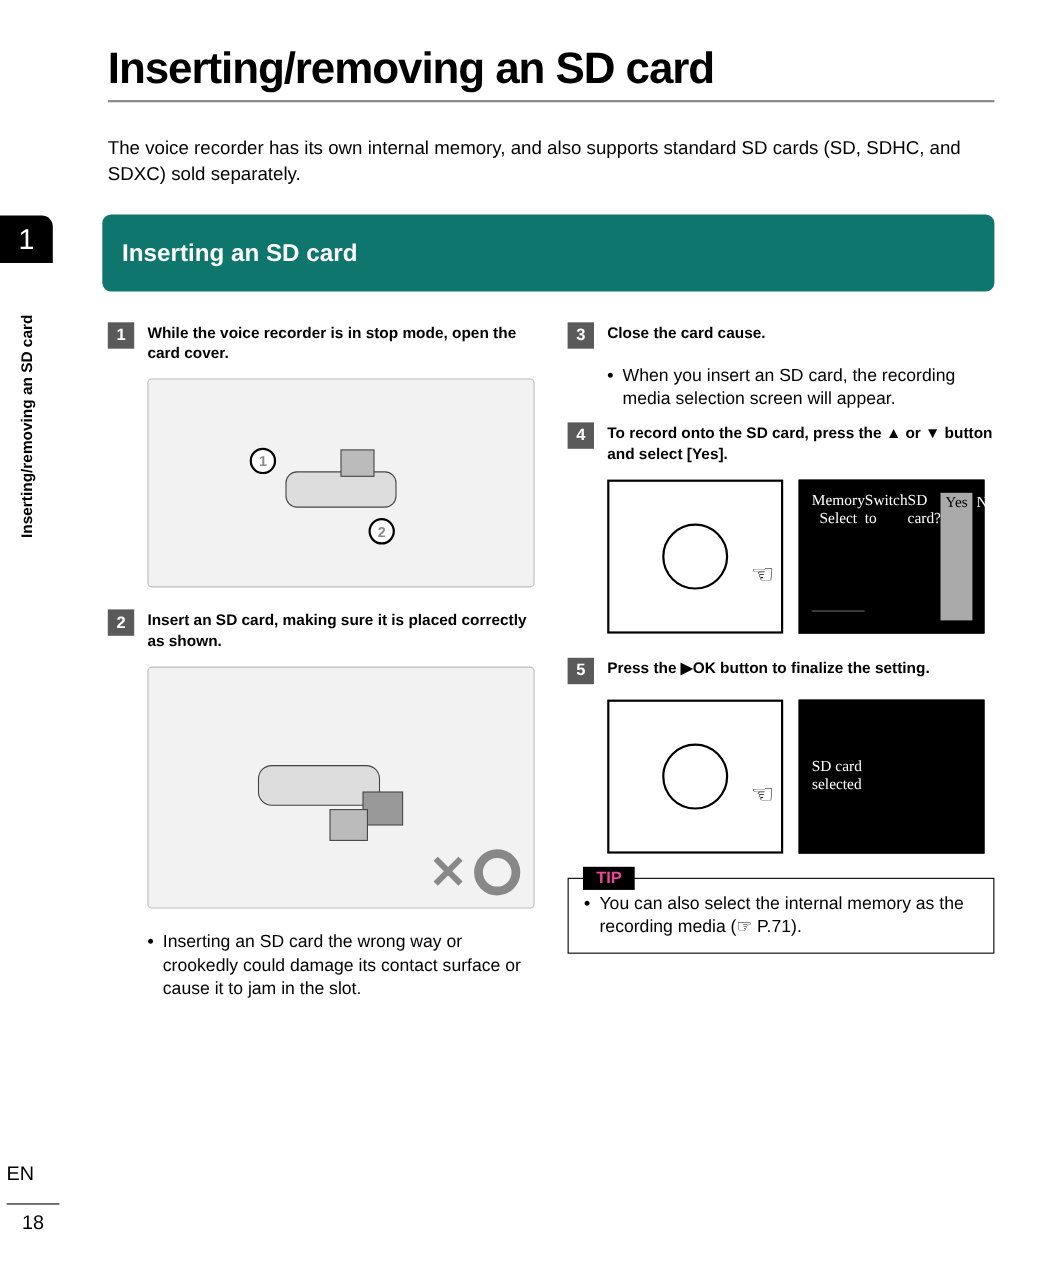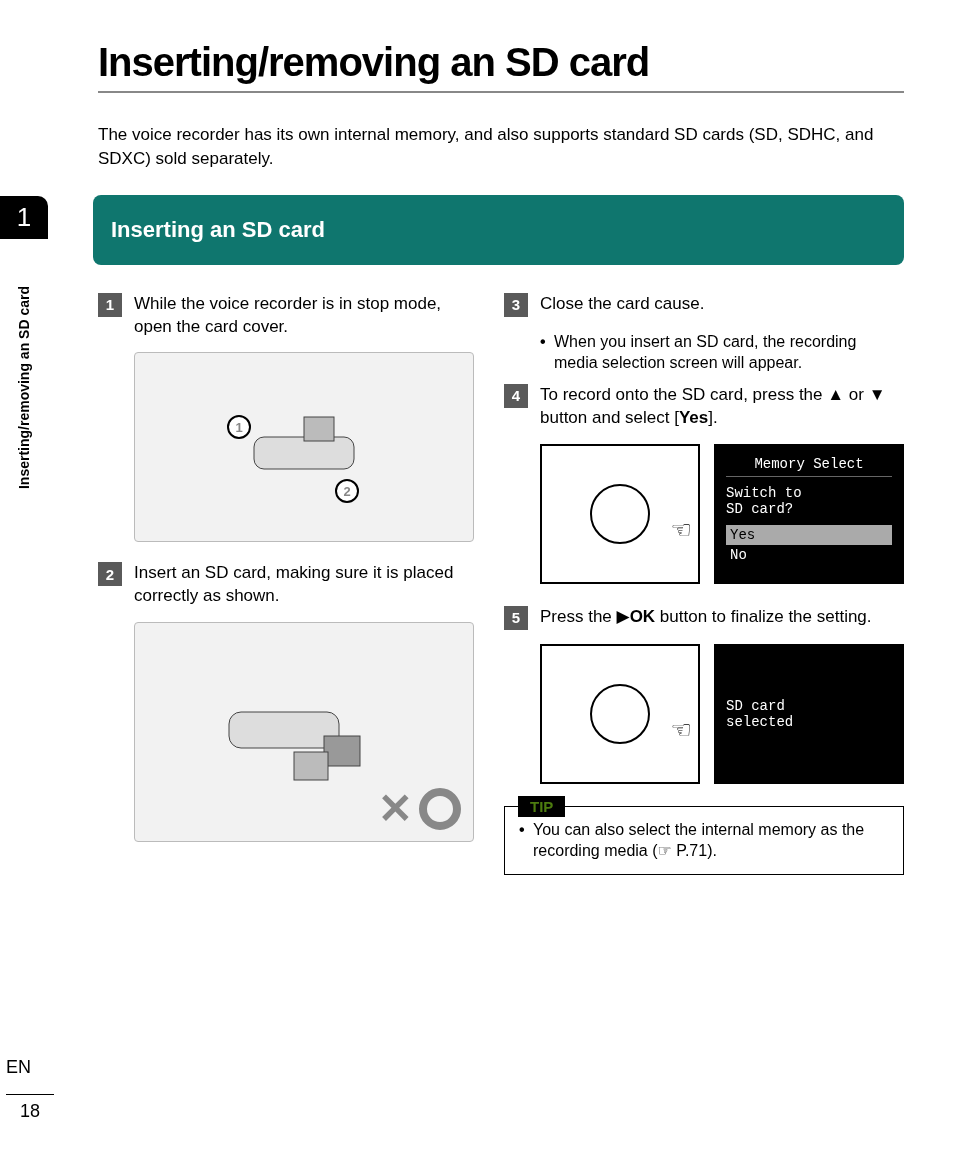--- a/index.html
+++ b/index.html
@@ -87,22 +87,22 @@
     font-weight: bold;
     width: 24px;
     height: 24px;
     min-width: 24px;
     display: flex;
     align-items: center;
     justify-content: center;
     font-size: 15px;
   }
   .step-text {
-    font-weight: normal;
-    font-size: 17px;
+    font-weight: bold;
+    font-size: 14px;
     line-height: 1.35;
   }
   .sub-bullets {
     margin-left: 36px;
     margin-top: 4px;
     margin-bottom: 10px;
   }
   .sub-bullets li {
     font-size: 16px;
     line-height: 1.35;
@@ -165,48 +165,48 @@
     border-radius: 50%;
     position: relative;
   }
   .hand {
     position: absolute;
     right: 6px;
     top: 70px;
     font-size: 24px;
   }
   .lcd {
-    width: 190px;
+    width: 169px;
     height: 140px;
     background: #000;
     color: #fff;
-    font-family: Liberation Mono, monospace;
+    font-family: Liberation Serif, serif;
     padding: 10px;
     font-size: 14px;
     display: flex;
-    flex-direction: column;
+    flex-direction: row;
     border: 2px solid #000;
   }
   .lcd .lcd-title { text-align: center; border-bottom: 1px solid #666; margin-bottom: 8px; padding-bottom: 4px; }
   .lcd .opt { padding: 2px 4px; }
   .lcd .sel { background: #aaa; color: #000; }
-  .lcd-center { display: flex; justify-content: center; flex-direction: column; height: 100%; }
+  .lcd-center { display: flex; align-items: center; justify-content: center; flex-direction: column; height: 100%; }
   .tip-box {
     border: 1px solid #000;
     padding: 12px 14px 12px 14px;
     margin-left: 0;
     margin-top: 8px;
   }
   .tip-wrap { position: relative; }
   .tip-head {
     position: absolute;
     top: -10px;
     left: 14px;
     background: #000;
-    color: #4d7c0f;
+    color: #ec4899;
     font-weight: bold;
     padding: 2px 12px;
     font-size: 15px;
   }
   .tip-content {
     font-size: 16px;
     line-height: 1.35;
     list-style: none;
     padding-left: 14px;
     position: relative;
@@ -282,20 +282,21 @@
           <rect x="5" y="40" width="110" height="36" rx="12" fill="#ddd" stroke="#444"></rect>
           <rect x="100" y="64" width="36" height="30" fill="#999" stroke="#444"></rect>
           <rect x="70" y="80" width="34" height="28" fill="#bbb" stroke="#444"></rect>
         </svg>
       <div class="xo">
           <span class="x">✕</span>
           <span class="o"></span>
         </div>
     </div>
     <ul class="sub-bullets">
+      <li>Inserting an SD card the wrong way or crookedly could damage its contact surface or cause it to jam in the slot.</li>
     </ul>
   </div>
 
   <div class="col">
 
     <div class="step">
       <div class="step-num">3</div>
       <div class="step-text">Close the card cause.</div>
     </div>
     <ul class="sub-bullets">

